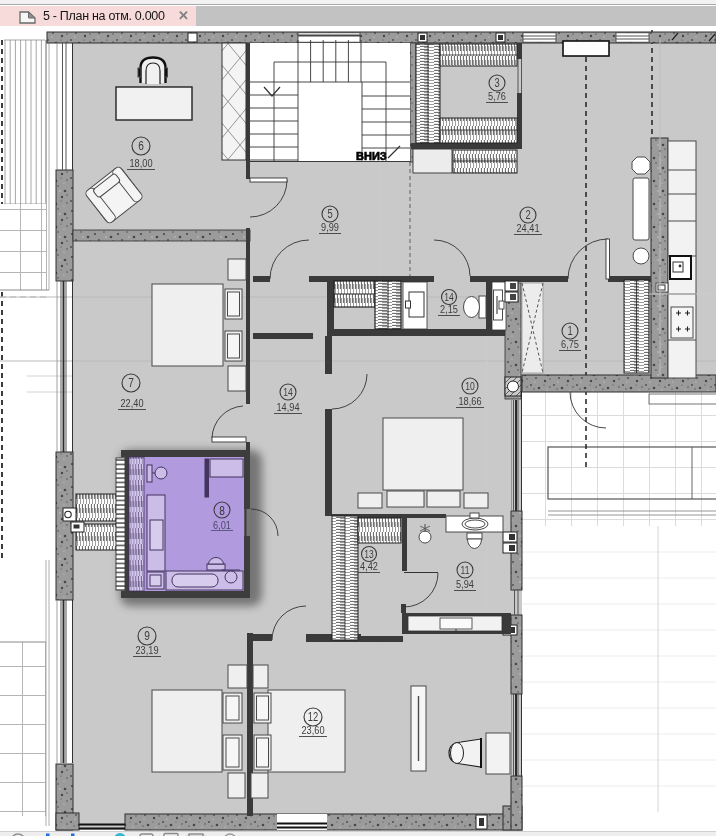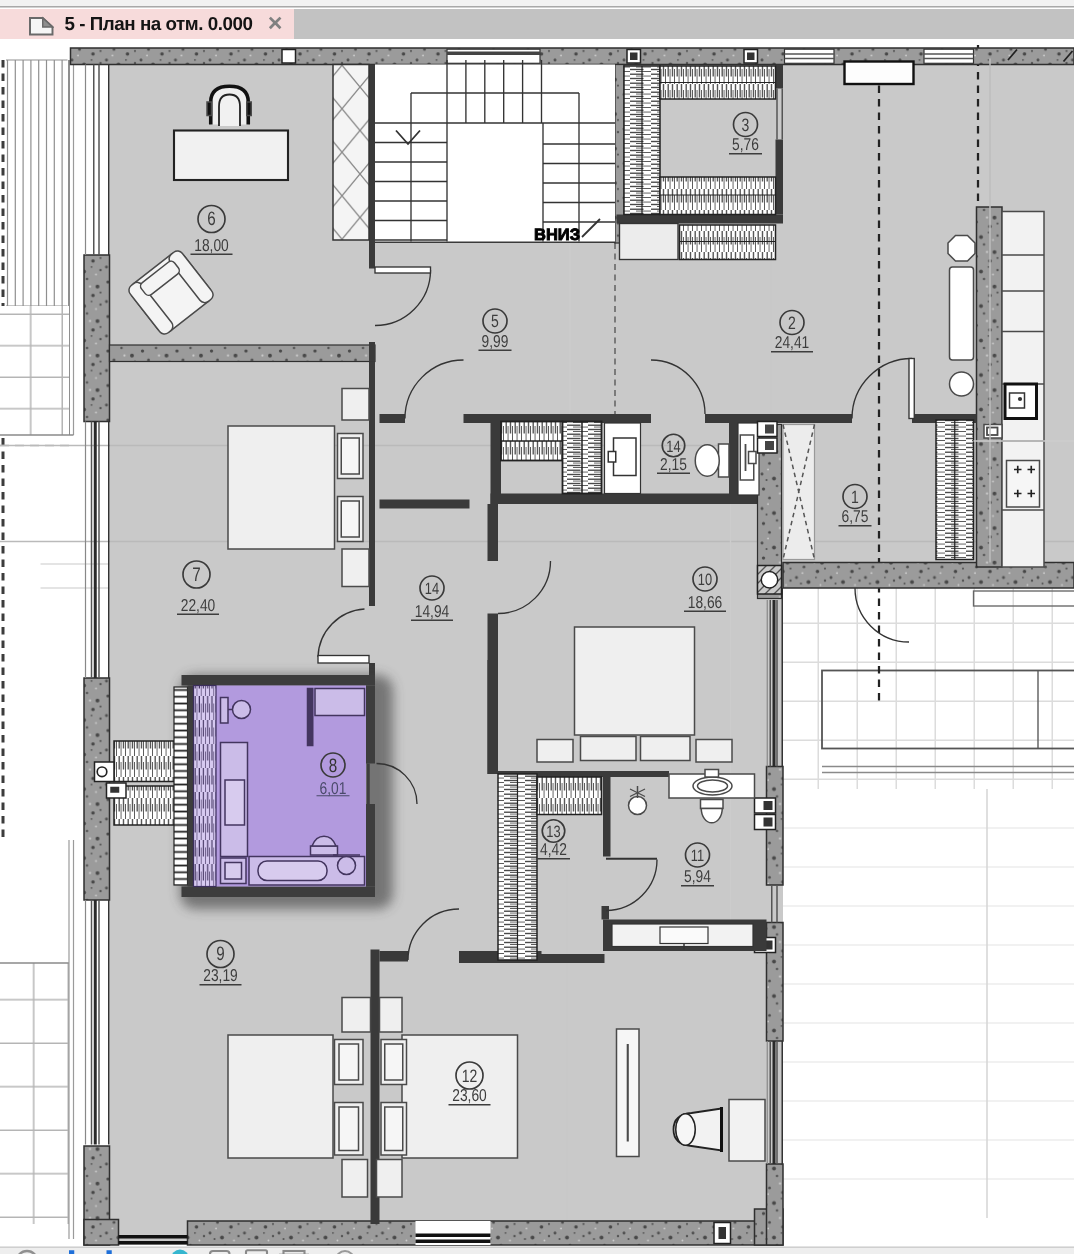--- a/index.html
+++ b/index.html
@@ -1,21 +1,21 @@
 <!DOCTYPE html>
 <html><head>
 <meta charset="utf-8">
 <style>
 html,body{margin:0;padding:0;background:#fff;width:716px;height:836px;overflow:hidden;}
 *{box-sizing:border-box;}
 body{font-family:"Liberation Sans",sans-serif;position:relative;}
 #topstrip{position:absolute;left:0;top:0;width:716px;height:5px;background:#f2f2f2;border-bottom:1px solid #a9a9a9;}
 #tabbar{position:absolute;left:0;top:6px;width:716px;height:20px;background:#c2c2c2;}
 #tab{position:absolute;left:0;top:0;width:196px;height:20px;background:#f7dbdb;}
-#tabtxt{position:absolute;left:43px;top:3px;font-size:12.5px;font-weight:bold;color:#141414;letter-spacing:-0.3px;}
+#tabtxt{position:absolute;left:43px;top:3px;font-size:12.5px;font-weight:normal;color:#141414;letter-spacing:-0.3px;}
 #closex{position:absolute;left:178px;top:2px;font-size:13px;color:#808080;font-weight:bold;}
 #bottombar{position:absolute;left:0;top:831px;width:716px;height:5px;background:#eeeeee;border-top:1px solid #cfcfcf;}
 #plan{position:absolute;left:0;top:26px;}
 </style>
 </head>
 <body>
 
 <div id="topstrip"></div>
 
 <div id="tabbar">

